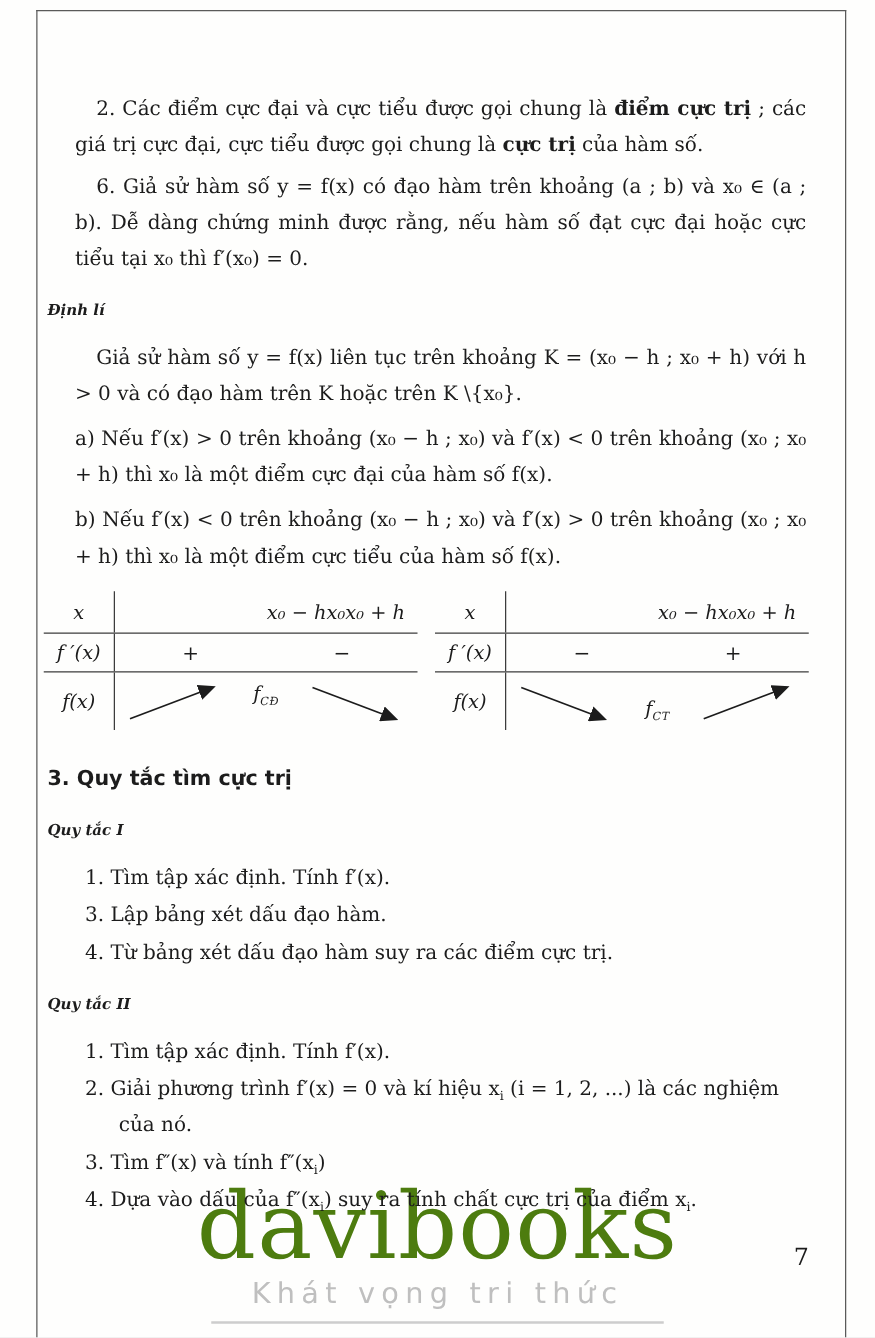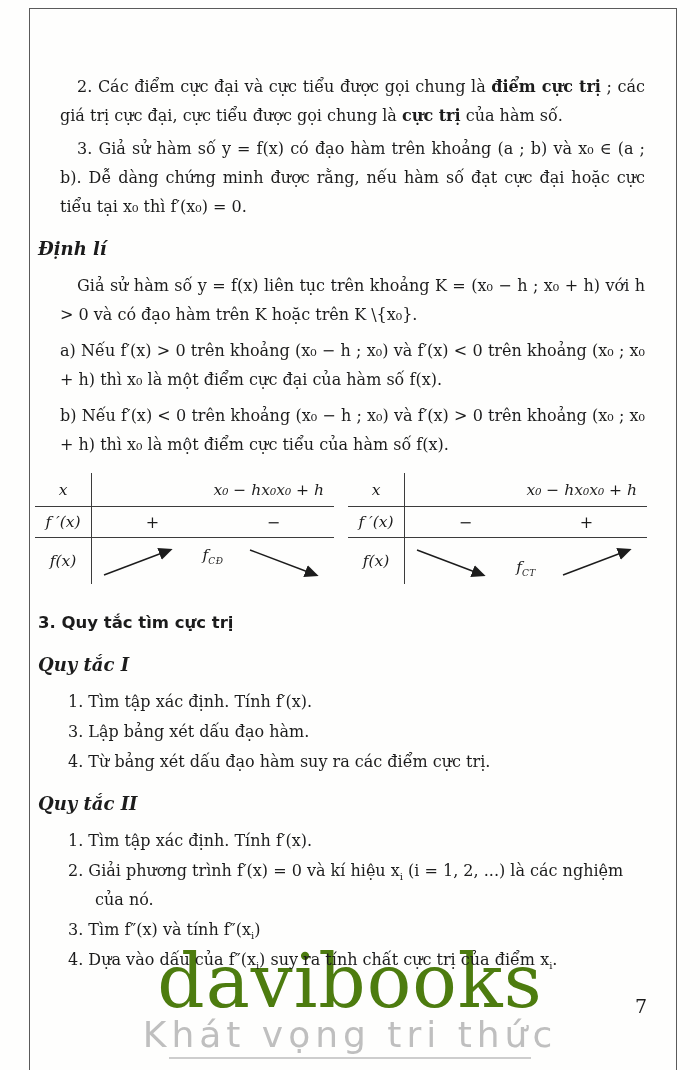--- a/index.html
+++ b/index.html
@@ -17,21 +17,21 @@
   .content{position:absolute;left:60px;top:72px;width:585px;z-index:2;}
   p{margin:0;text-align:justify;}
   .indent{text-indent:17px;}
   .mt4{margin-top:4px;}
   .h-main{
     font-family:"DejaVu Sans","Liberation Sans",sans-serif;
     font-weight:bold;font-size:16.5px;margin-left:-22px;margin-top:15px;margin-bottom:10px;
     text-align:left;
   }
   .rule-label{
-    font-style:italic;font-weight:bold;font-size:18px;
+    font-style:italic;font-weight:bold;font-size:12px;
     margin-left:-22px;margin-top:13px;margin-bottom:8px;text-align:left;
   }
   .case{margin-top:7px;}
   .list-item{padding-left:35px;text-indent:-27px;margin-top:1px;text-align:left;}
   sub{font-size:10px;line-height:0;}
   
   .tables-row{display:flex;gap:14px;margin-left:-25px;width:612px;margin-top:14px;margin-bottom:4px;}
   .vtable{flex:1;font-size:15.5px;line-height:normal;}
   .vt-row{display:flex;}
   .vt-label{
@@ -53,21 +53,21 @@
   
   .watermark{
     position:absolute;left:0;right:0;top:946px;z-index:1;text-align:center;
     user-select:none;
   }
   .wm-title{
     font-family:"DejaVu Serif",serif;font-size:74px;line-height:70px;
     color:#4d7c0f;letter-spacing:1px;
   }
   .wm-sub{
-    font-family:"DejaVu Sans",sans-serif;font-size:36px;line-height:34px;
+    font-family:"DejaVu Sans",sans-serif;font-size:23px;line-height:34px;
     color:#bfbfbf;letter-spacing:5px;margin-top:2px;
   }
   .wm-line{height:2px;width:362px;background:#cdcdcd;margin:5px auto 0;}
   .page-number{
     position:absolute;right:53px;top:992px;font-size:19px;z-index:2;
   }
 </style>
 </head>
 <body>
 
@@ -79,21 +79,21 @@
   </defs>
 </svg>
 
 <div class="page">
   <div class="frame"></div>
 
   <div class="content">
 
     <p class="indent"><span>2. Các điểm cực đại và cực tiểu được gọi chung là </span><b>điểm cực trị</b><span> ; các giá trị cực đại, cực tiểu được gọi chung là </span><b>cực trị</b><span> của hàm số.</span></p>
 
-    <p class="indent mt4">3. Giả sử hàm số y = f(x) có đạo hàm trên khoảng (a ; b) và x₀ ∈ (a ; b). Dễ dàng chứng minh được rằng, nếu hàm số đạt cực đại hoặc cực tiểu tại x₀ thì f′(x₀) = 0.</p>
+    <p class="indent mt4">6. Giả sử hàm số y = f(x) có đạo hàm trên khoảng (a ; b) và x₀ ∈ (a ; b). Dễ dàng chứng minh được rằng, nếu hàm số đạt cực đại hoặc cực tiểu tại x₀ thì f′(x₀) = 0.</p>
 
 
     <p class="rule-label">Định lí</p>
 
     <p class="indent">Giả sử hàm số y = f(x) liên tục trên khoảng K = (x₀ − h ; x₀ + h) với h &gt; 0 và có đạo hàm trên K hoặc trên K \{x₀}.</p>
 
     <p class="case">a) Nếu f′(x) &gt; 0 trên khoảng (x₀ − h ; x₀) và f′(x) &lt; 0 trên khoảng (x₀ ; x₀ + h) thì x₀ là một điểm cực đại của hàm số f(x).</p>
 
     <p class="case">b) Nếu f′(x) &lt; 0 trên khoảng (x₀ − h ; x₀) và f′(x) &gt; 0 trên khoảng (x₀ ; x₀ + h) thì x₀ là một điểm cực tiểu của hàm số f(x).</p>
 

